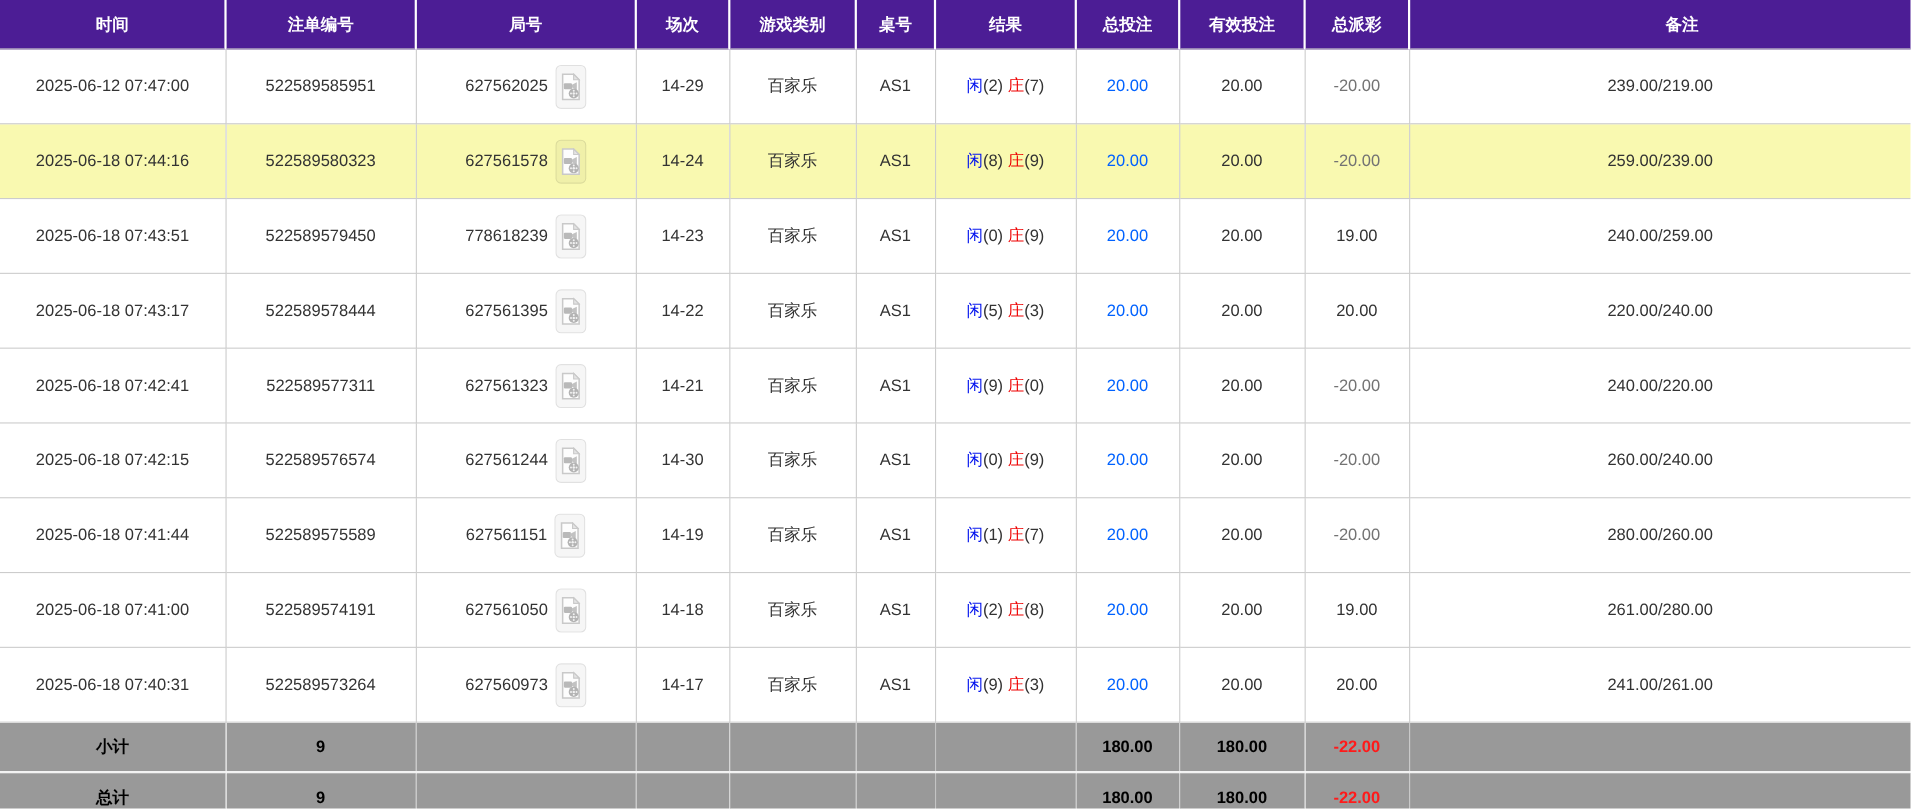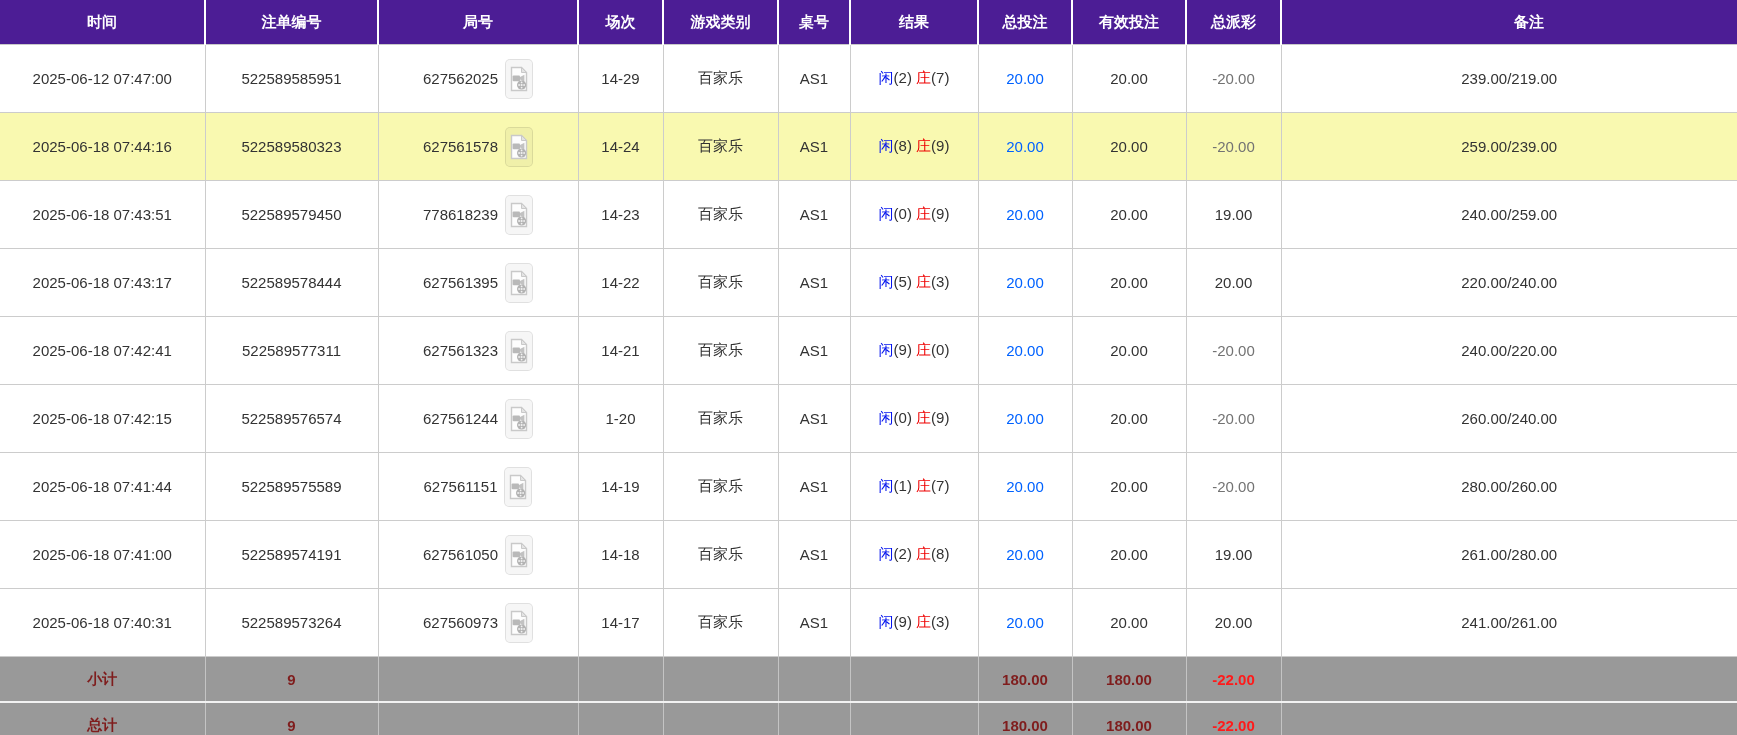--- a/index.html
+++ b/index.html
@@ -76,21 +76,21 @@
     background: rgba(0,0,0,0.035);
     border: 1px solid rgba(0,0,0,0.09);
     border-radius: 5px;
     cursor: pointer;
     padding: 0;
   }
 
   tr.summary td {
     height: 44px;
     background: #999999;
-    color: #7f1d1d;
+    color: #000000;
     font-weight: bold;
     font-size: 15px;
     border-right: 1px solid #c4c4c4;
     border-bottom: none;
     border-top: 1px solid #ccc;
   }
   tr.summary td:last-child { border-right: none; }
   tr.summary + tr.summary td { border-top: 2px solid #f2f2f2; }
   tr.summary td.neg { color: #ff1a1a; margin-left: 12px; }
 </style>
@@ -285,21 +285,21 @@
                 <path d="M10 11 l4.4 -2.2 v7 L10 13.6 z" fill="#c2c2c2"></path>
                 <circle cx="11.6" cy="19" r="4.6" fill="#b3b3b3"></circle>
                 <circle cx="11.6" cy="19" r="1.1" fill="#f2f2f2"></circle>
                 <circle cx="11.6" cy="16.4" r="0.9" fill="#f2f2f2"></circle>
                 <circle cx="11.6" cy="21.6" r="0.9" fill="#f2f2f2"></circle>
                 <circle cx="9.1" cy="19" r="0.9" fill="#f2f2f2"></circle>
                 <circle cx="14.1" cy="19" r="0.9" fill="#f2f2f2"></circle>
               </svg>
             </button>
           </span></td>
-        <td>1-20</td>
+        <td>14-30</td>
         <td>百家乐</td>
         <td>AS1</td>
         <td><span class="player-label">闲</span><span>(0)</span> <span class="banker-label">庄</span><span>(9)</span></td>
         <td><span class="amount-link">20.00</span></td>
         <td>20.00</td>
         <td class="neg">-20.00</td>
         <td>260.00/240.00</td>
       </tr>
       <tr class="">
         <td>2025-06-18 07:41:44</td>

